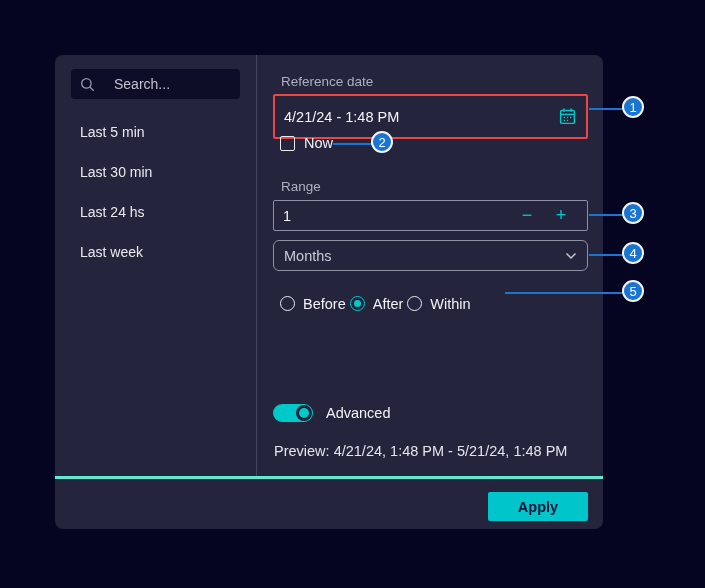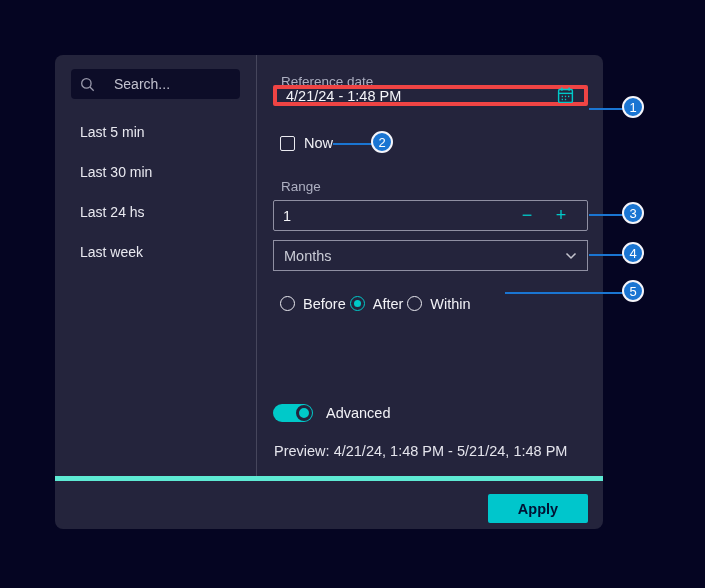--- a/index.html
+++ b/index.html
@@ -41,29 +41,29 @@
 
   .text-input {
     position:absolute; left:16px; width:315px;
     background:transparent; border-radius:2px;
     display:flex; align-items:center; padding:0 9px;
   }
   .text-input input {
     background:transparent; border:none; outline:none; color:#f4f4f8;
     font-family:inherit; font-size:14.5px; flex:1; min-width:0;
   }
-  .input-date  { top:30px; height:21px; border:4px solid #ef4444; }
+  .input-date  { top:39px; height:45px; border:2px solid #ef4444; }
   .input-range { top:145px; height:31px; border:1px solid #8f8fa2; }
   .stepper-btn {
     width:34px; height:100%; display:flex; align-items:center; justify-content:center;
     color:#00c9c9; font-size:18px; cursor:pointer; user-select:none;
   }
   .select-box {
     position:absolute; left:16px; top:185px; width:315px; height:31px;
-    border:1px solid #8f8fa2; border-radius:0;
+    border:1px solid #8f8fa2; border-radius:6px;
     display:flex; align-items:center; justify-content:space-between;
     padding:0 10px; cursor:pointer;
   }
   .select-box .sel-value { color:#caccd6; font-size:14.5px; }
 
   .checkbox-row {
     position:absolute; left:23px; top:80px; height:16px;
     display:flex; align-items:center; gap:9px; cursor:pointer;
   }
   .checkbox { width:15px; height:15px; border:1px solid #eaeaf0; border-radius:2px; background:transparent; }
@@ -92,21 +92,21 @@
     position:absolute; right:1px; top:1px; width:16px; height:16px; border-radius:50%;
     background:#00c9c9; border:3.5px solid #24243c;
   }
   .toggle-row .toggle-label { color:#f2f2f6; font-size:14.5px; }
 
   .preview { position:absolute; left:17px; top:388px; color:#e4e4ec; font-size:14.5px; white-space:nowrap; }
 
   
   .footer {
     position:absolute; left:0; top:421px; width:100%; height:53px;
-    border-top:5px solid #5eead4;
+    border-top:3px solid #5eead4;
   }
   .apply-btn {
     position:absolute; right:15px; top:13px; width:100px; height:29px;
     background:#00c6cc; color:#001334; border:none; border-radius:2px;
     font-family:inherit; font-size:14.5px; font-weight:bold; cursor:pointer;
   }
 
   
   .conn { position:absolute; height:2px; background:#1a75d2; }
   .badge {

